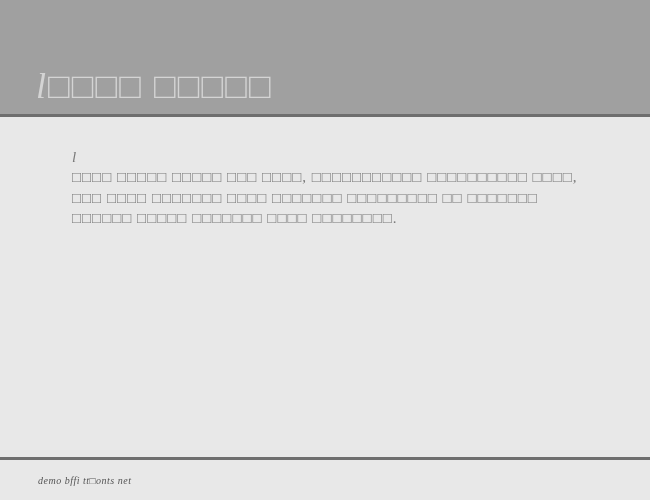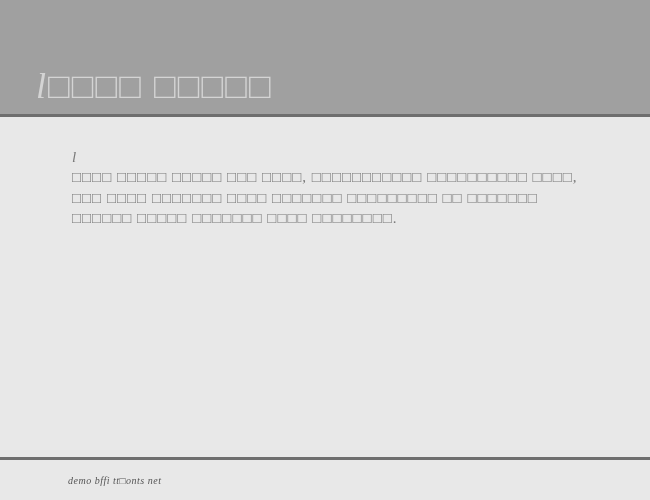--- a/index.html
+++ b/index.html
@@ -41,21 +41,21 @@
       letter-spacing: 1px;
     }
     .body-text .first-char {
       font-style: italic;
       font-family: Georgia, serif;
     }
     .footer {
       height: 40px;
       display: flex;
       align-items: center;
-      padding-left: 68px;
+      padding-left: 38px;
       background: #e8e8e8;
     }
     .footer-text {
       color: #555;
       font-size: 10px;
       font-style: italic;
       font-family: Georgia, serif;
       letter-spacing: 0.5px;
     }
     .box-char {

